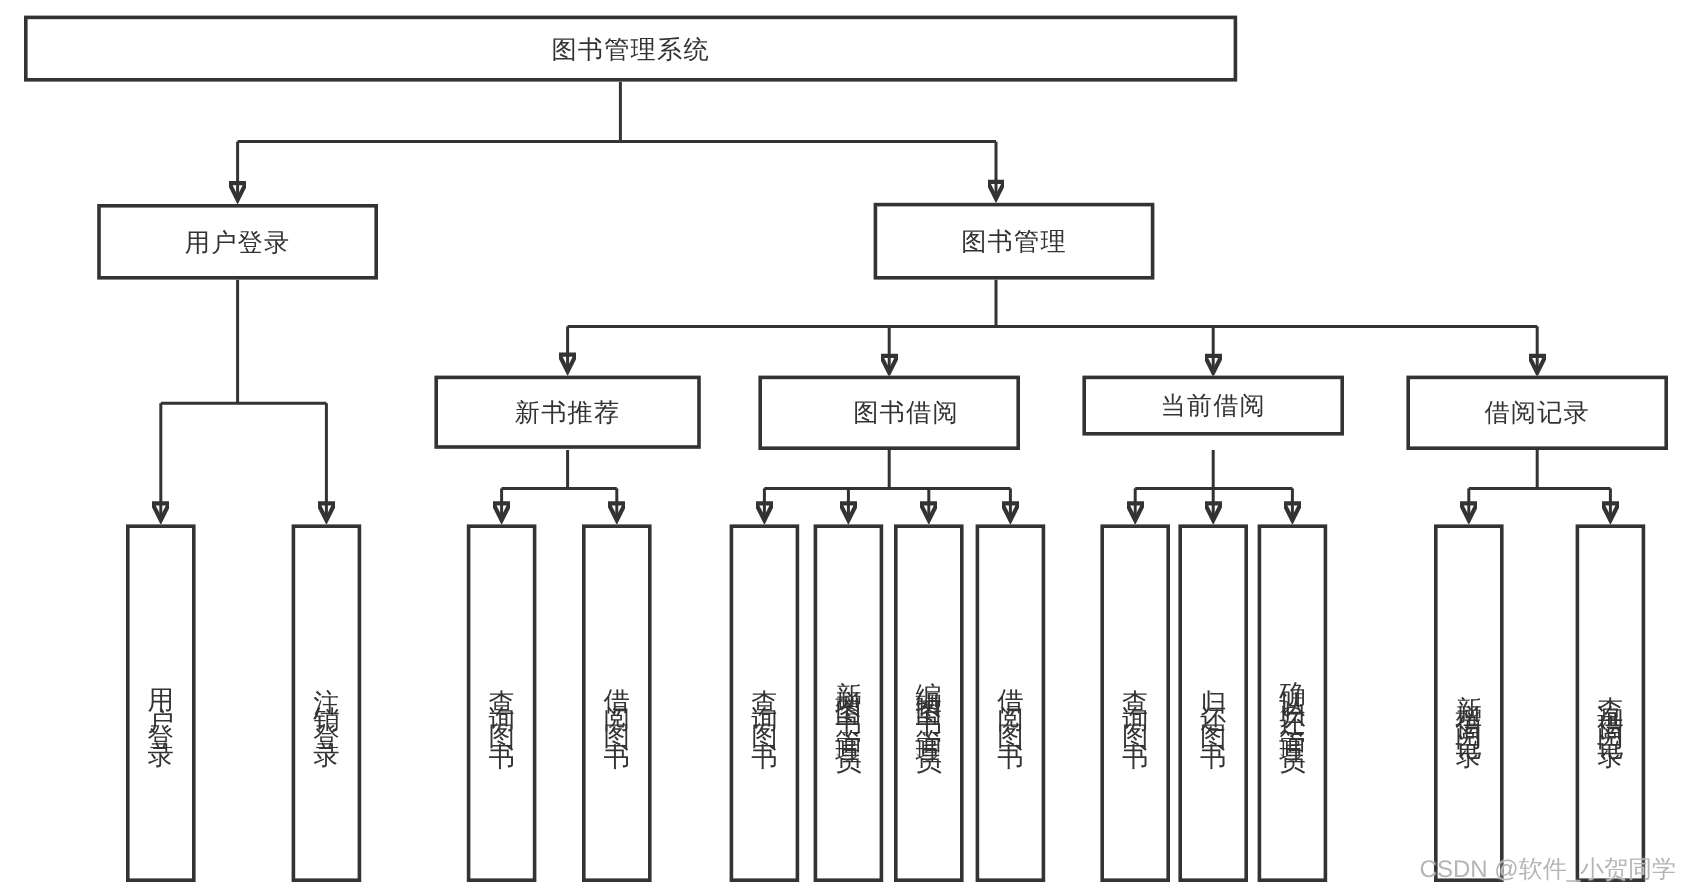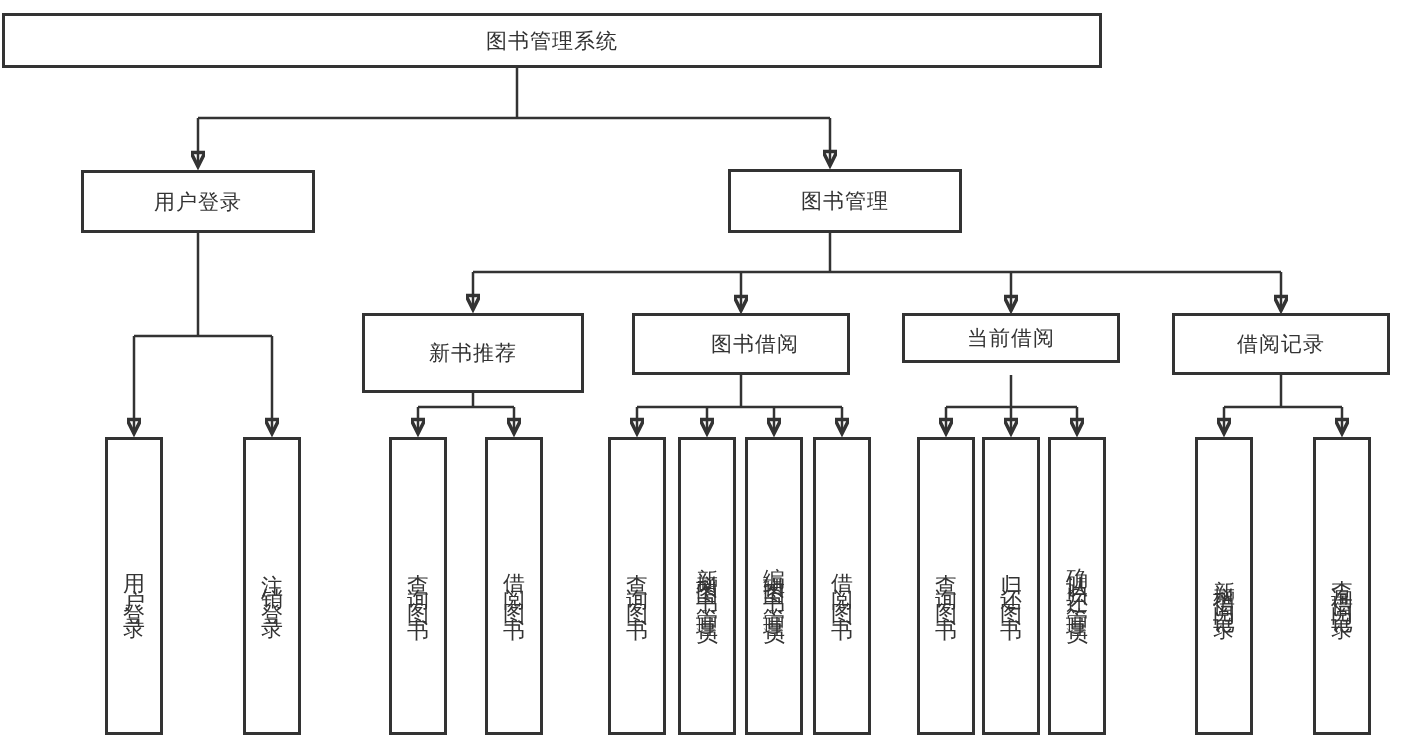--- a/index.html
+++ b/index.html
@@ -97,32 +97,32 @@
     </g>
 
     <g>
       <path d="M1281,375 V407"></path>
       <path d="M1224,407 H1342"></path>
       <path d="M1224,407 V433" marker-end="url(#arrow)"></path>
       <path d="M1342,407 V433" marker-end="url(#arrow)"></path>
     </g>
   </svg>
 
-  <div class="node" style="left:2px;top:13px;width:1100px;height:55px;">
+  <div class="node" style="left:20px;top:13px;width:1011px;height:55px;">
     <span class="hlabel">图书管理系统</span>
   </div>
 
   <div class="node" style="left:81px;top:170px;width:234px;height:63px;">
     <span class="hlabel">用户登录</span>
   </div>
   <div class="node" style="left:713px;top:169px;width:234px;height:64px;margin-left:15px;">
     <span class="hlabel">图书管理</span>
   </div>
 
-  <div class="node" style="left:362px;top:313px;width:222px;height:80px;">
+  <div class="node" style="left:362px;top:313px;width:222px;height:61px;">
     <span class="hlabel">新书推荐</span>
   </div>
   <div class="node" style="left:632px;top:313px;width:218px;height:62px;padding-left:28px;">
     <span class="hlabel">图书借阅</span>
   </div>
   <div class="node" style="left:902px;top:313px;width:218px;height:50px;">
     <span class="hlabel">当前借阅</span>
   </div>
   <div class="node" style="left:1172px;top:313px;width:218px;height:62px;">
     <span class="hlabel">借阅记录</span>
@@ -165,14 +165,15 @@
     <span class="leaf-label long">确认归还（管理员）</span>
   </div>
 
   <div class="node leaf" style="left:1195px;top:437px;">
     <span class="leaf-label long">新增借阅记录</span>
   </div>
   <div class="node leaf" style="left:1313px;top:437px;">
     <span class="leaf-label long">查询借阅记录</span>
   </div>
 
+  <div class="watermark">CSDN @软件_小贺同学</div>
 
 </div>
 
 </body></html>

